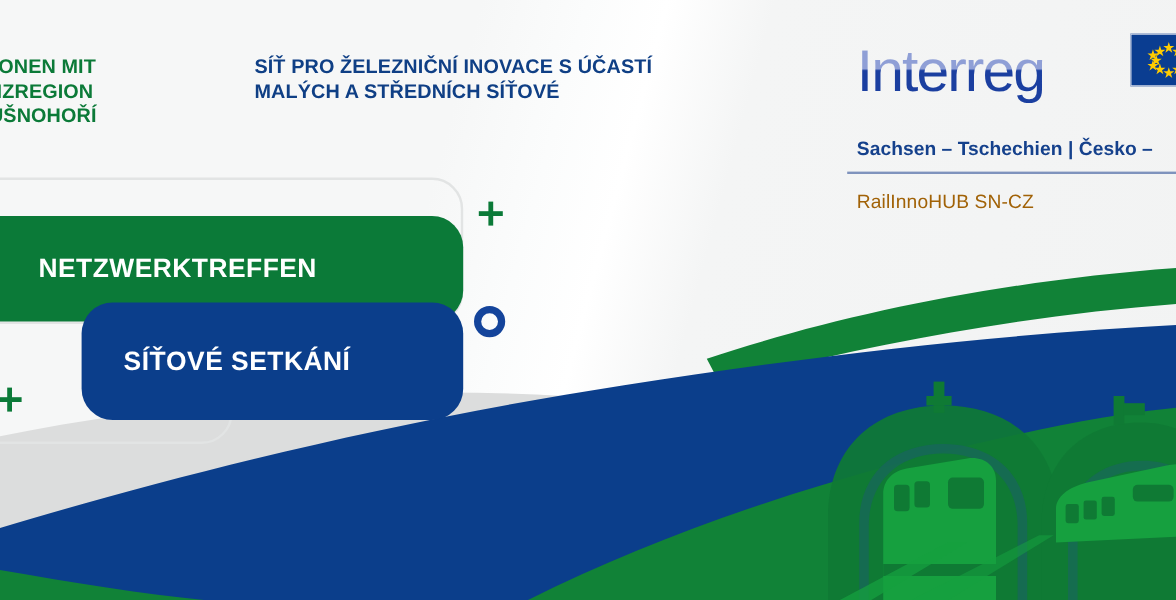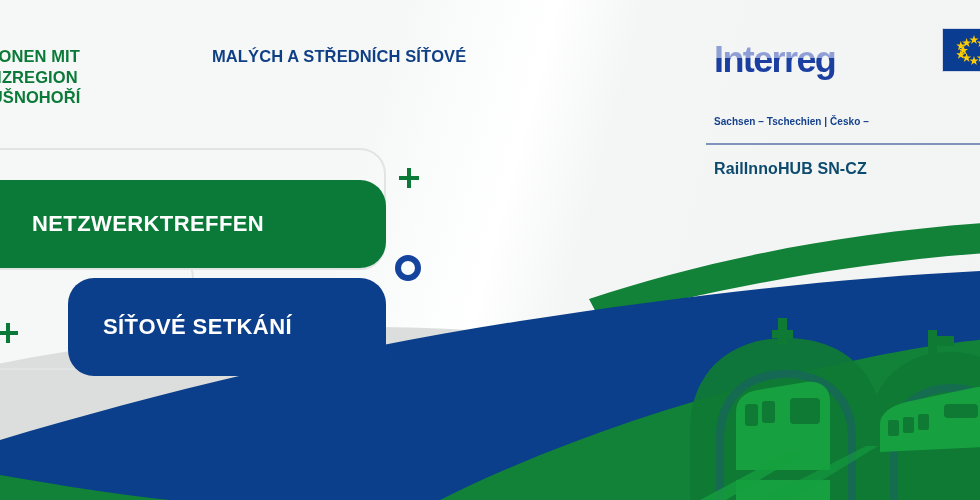--- a/index.html
+++ b/index.html
@@ -50,21 +50,21 @@
   .logo-block {
     position:absolute; left:706px; top:28px;
     width:276px; height:160px;
     z-index:7;
   }
   .interreg-wrap {
     position:absolute; left:8px; top:6px;
     height:52px;
   }
   .interreg {
-    font-size:36px; font-weight:bold;
+    font-size:49px; font-weight:normal;
     letter-spacing:-1.6px;
     line-height:52px;
     color:#1b3fa0;
     background:linear-gradient(180deg,#8f9fd6 0%,#8f9fd6 46%,#1b3fa0 47%,#1b3fa0 100%);
     -webkit-background-clip:text;
     background-clip:text;
     -webkit-text-fill-color:transparent;
     color:transparent;
     white-space:nowrap;
   }
@@ -72,33 +72,33 @@
     position:absolute; left:236px; top:0px;
     width:64px; height:44px;
     background:#0a3d91;
     border:1px solid #cfd6e6;
   }
   .eu-flag svg { display:block; }
 
   .region-line {
     position:absolute; left:8px; top:88px;
     color:#15418c;
-    font-size:10px; font-weight:bold;
+    font-size:16px; font-weight:bold;
     white-space:nowrap;
     letter-spacing:.05px;
   }
   .divider {
     position:absolute; left:0px; top:115px;
     width:276px; height:2px;
     background:#7f93bd;
   }
   .project-line {
     position:absolute; left:8px; top:132px;
-    color:#0c4a6e;
-    font-size:16px; font-weight:bold;
+    color:#a16207;
+    font-size:16px; font-weight:normal;
     white-space:nowrap;
     letter-spacing:.1px;
   }
 
   
   .ghost {
     position:absolute;
     border:2.5px solid #e2e4e4;
     border-radius:26px;
     background:transparent;
@@ -118,21 +118,21 @@
     z-index:4;
   }
   .badge-green {
     left:-78px; top:180px;
     width:464px; height:88px;
     background:#0b7a38;
     padding-left:110px;
     font-size:22px;
   }
   .badge-blue {
-    left:68px; top:278px;
+    left:68px; top:252px;
     width:318px; height:98px;
     background:#0b3e8b;
     padding-left:35px;
     font-size:22px;
     z-index:5;
   }
 
   
   .plus {
     position:absolute;
@@ -230,20 +230,21 @@
     </g>
   </svg>
 
   <div class="title-de">
     <div>NNOVATIONEN MIT</div>
     <div>ER GRENZREGION</div>
     <div>RGE/KRUŠNOHOŘÍ</div>
   </div>
 
   <div class="title-cz">
+    <div>SÍŤ PRO ŽELEZNIČNÍ INOVACE S ÚČASTÍ</div>
     <div>MALÝCH A STŘEDNÍCH SÍŤOVÉ</div>
   </div>
 
   <div class="logo-block">
     <div class="interreg-wrap">
       <div class="interreg">Interreg</div>
     </div>
 
     <div class="eu-flag">
       <svg width="62" height="42" viewBox="0 0 62 42">

